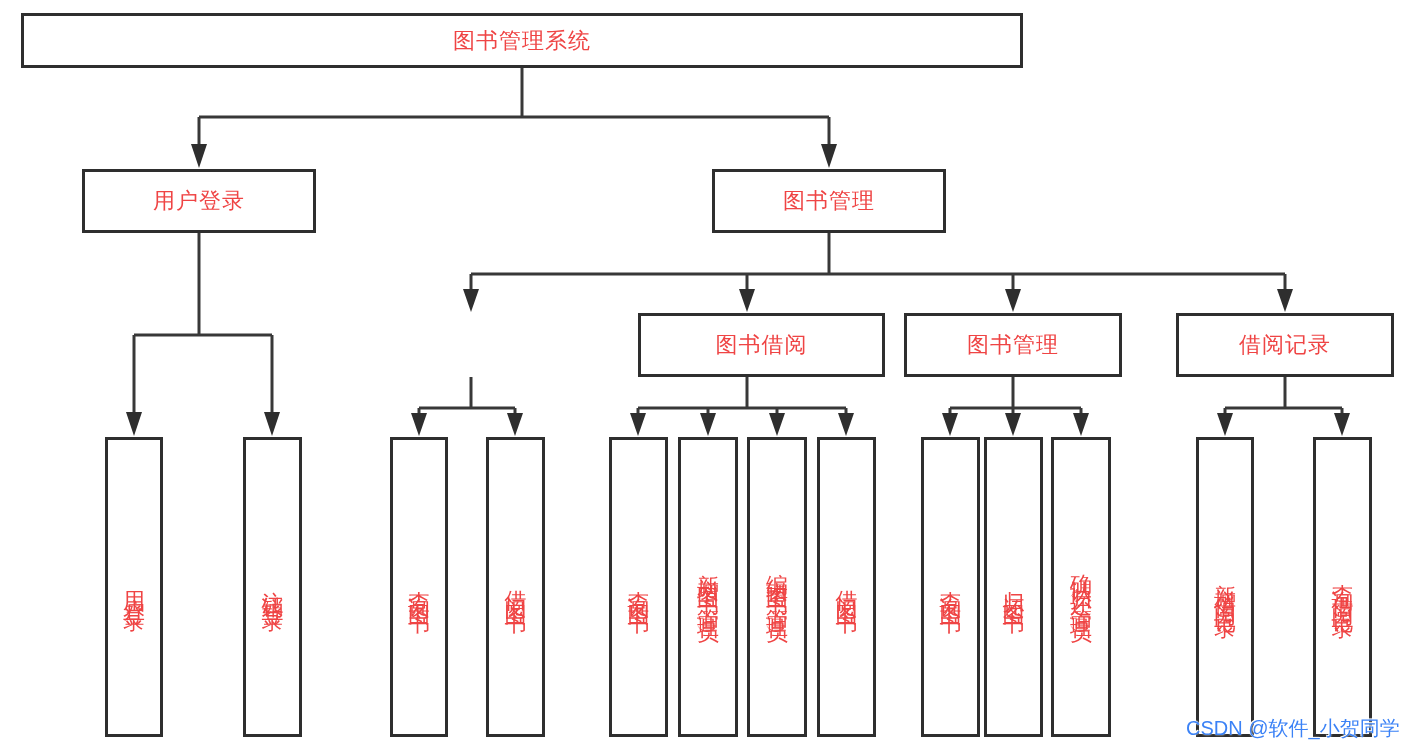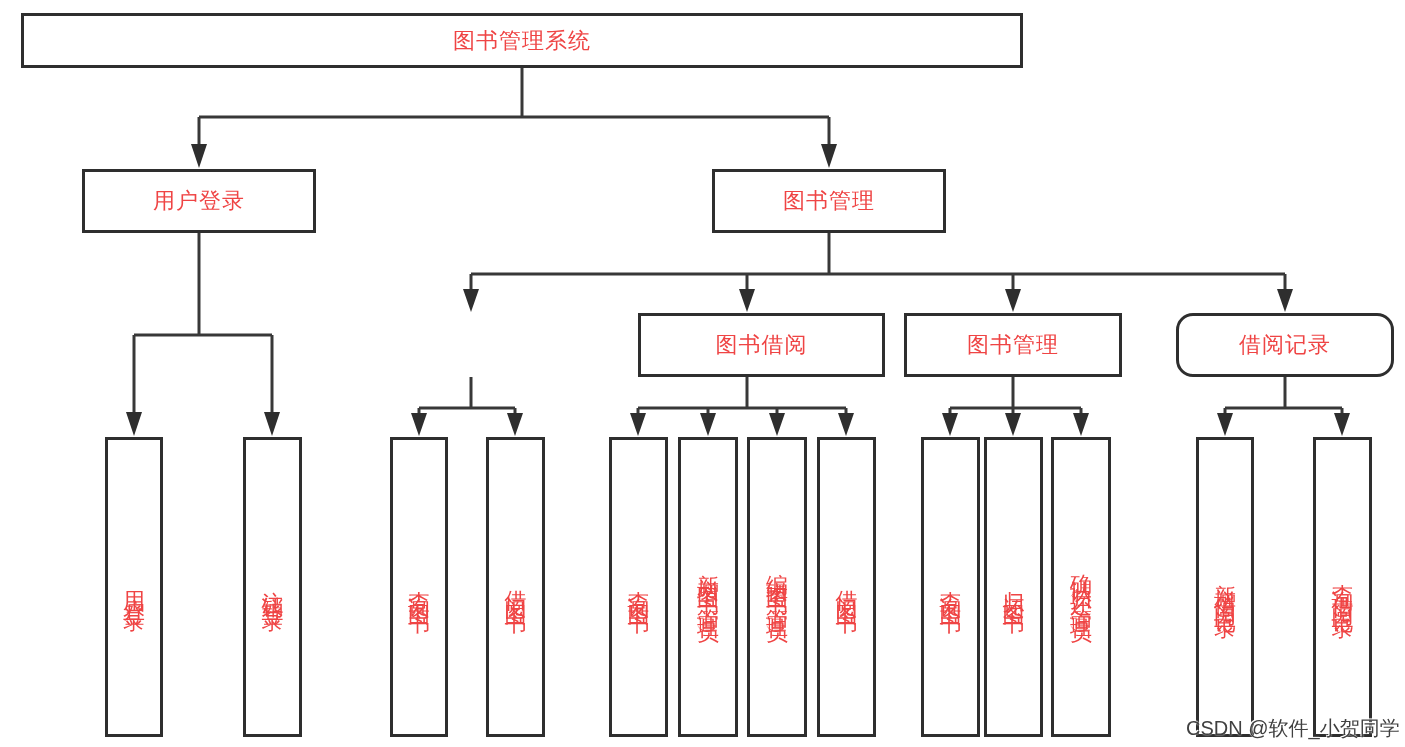--- a/index.html
+++ b/index.html
@@ -47,21 +47,21 @@
     font-size: 22px;
     letter-spacing: 7px;
     line-height: 1;
     white-space: nowrap;
   }
   .watermark {
     position: absolute;
     left: 1186px;
     top: 715px;
     font-size: 20px;
-    color: #404040;
+    color: #3b82f6;
     white-space: nowrap;
     z-index: 5;
     text-shadow: -1px -1px 0 #ffffff, 0 0 2px #ffffff;
   }
 </style>
 </head>
 <body>
 
 <div class="canvas">
 
@@ -137,21 +137,21 @@
   <div class="node h" style="left:712px; top:169px; width:234px; height:64px;">
     <span>图书管理</span>
   </div>
 
   <div class="node h" style="left:638px; top:313px; width:247px; height:64px;">
     <span>图书借阅</span>
   </div>
   <div class="node h" style="left:904px; top:313px; width:218px; height:64px;">
     <span>图书管理</span>
   </div>
-  <div class="node h" style="left:1176px; top:313px; width:218px; height:64px;border-radius:17px;">
+  <div class="node h" style="left:1176px; top:313px; width:218px; height:64px;">
     <span>借阅记录</span>
   </div>
 
   <div class="node v" style="left:105px; top:437px; width:58px; height:300px;">
     <span>用户登录</span>
   </div>
   <div class="node v" style="left:243px; top:437px; width:59px; height:300px;">
     <span>注销登录</span>
   </div>
 

